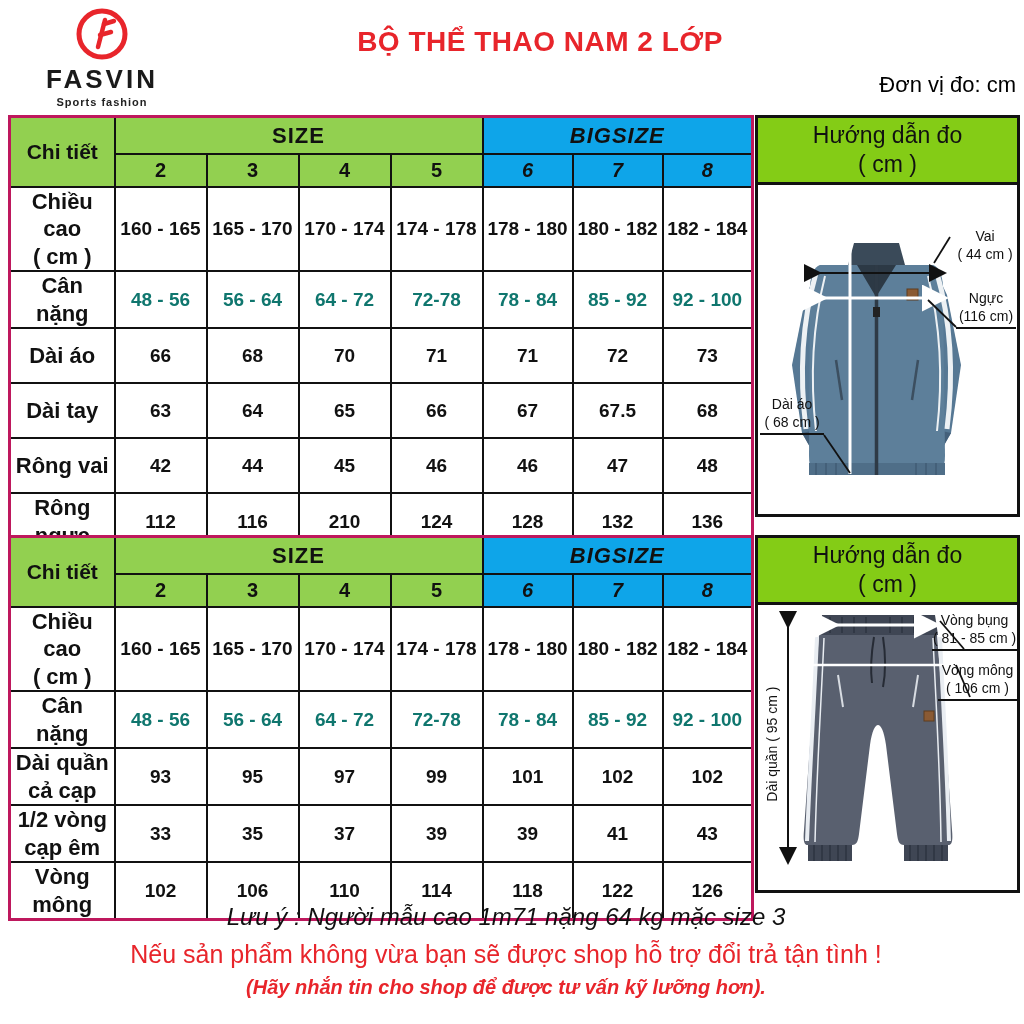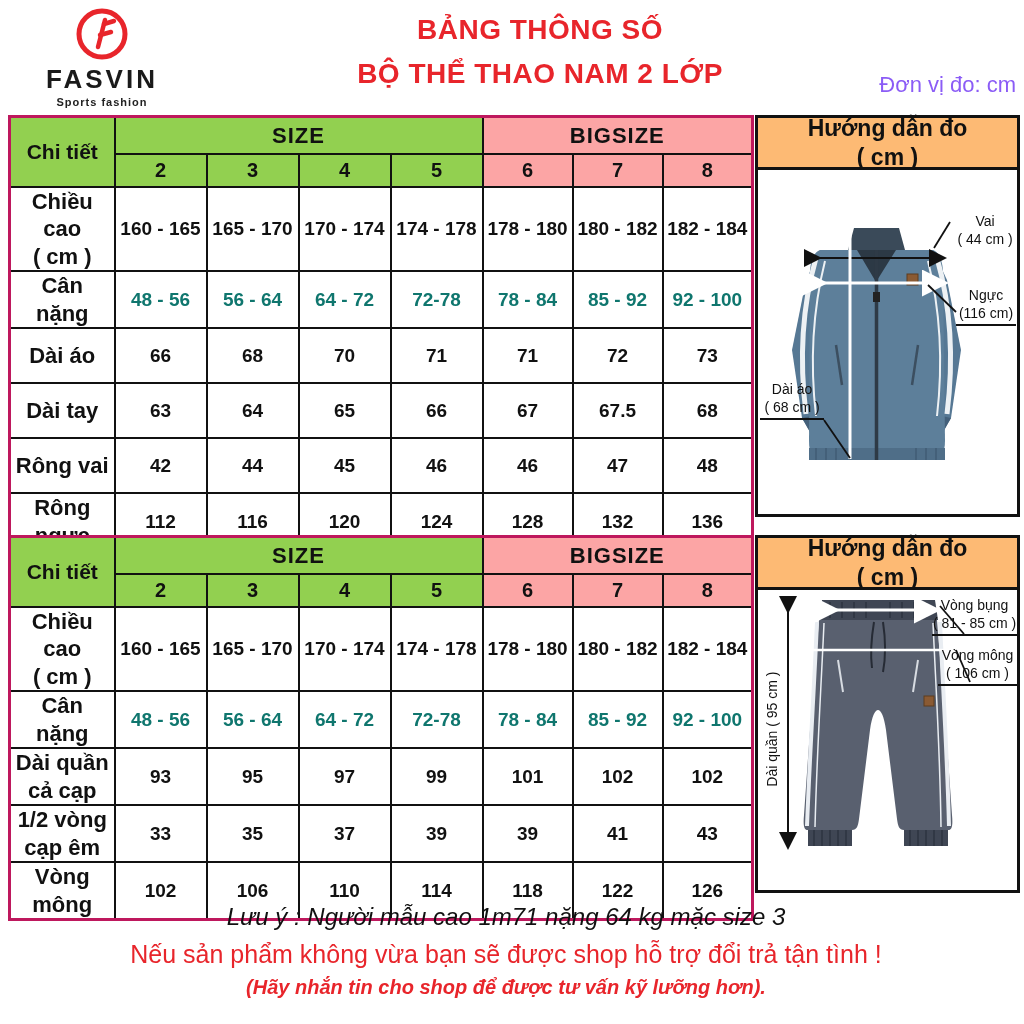--- a/index.html
+++ b/index.html
@@ -9,47 +9,47 @@
   
   .logo { position:absolute; left:36px; top:6px; width:132px; text-align:center; }
   .logo svg { display:block; margin:0 auto; }
   .brand-name { font-size:26px; font-weight:bold; letter-spacing:3px; color:#1a1a1a; margin-top:2px; }
   .brand-tag { font-size:11px; font-weight:bold; color:#222; letter-spacing:1px; margin-top:1px; }
 
   .title { position:absolute; left:240px; top:14px; width:600px; text-align:center; color:#e8252b; font-weight:bold; }
   .title .t1 { font-size:28px; letter-spacing:.5px; }
   .title .t2 { font-size:28px; margin-top:12px; letter-spacing:.5px; }
 
-  .unit { position:absolute; right:8px; top:72px; width:260px; text-align:right; font-size:22px; color:#8b5cf6; }
+  .unit { position:absolute; right:8px; top:72px; width:260px; text-align:right; font-size:22px; color:#000000; }
 
   
   table.spec { position:absolute; left:8px; border-collapse:collapse; table-layout:fixed; width:743px; border:3px solid #be185d; background:#fff; }
   #spec-jacket { top:115px; }
   #spec-pants  { top:535px; }
   table.spec th, table.spec td { border:2px solid #111; text-align:center; vertical-align:middle; white-space:pre-line; line-height:1.25; }
   .green  { background:#92d050; }
-  .yellow { background:#fca5a5; }
+  .yellow { background:#0ea5e9;font-style:italic; }
   th.corner { font-size:21px; font-weight:bold; }
   th.span   { font-size:22px; font-weight:bold; letter-spacing:1px; }
   th.colnum { font-size:20px; font-weight:bold; }
   th.rowlabel { font-size:22px; font-weight:bold; background:#fff; padding:0 2px; }
   td.val { font-size:19px; font-weight:bold; }
   td.val.red { color:#0f766e; }
   table.spec thead tr:first-child { height:37px; }
   table.spec thead tr:last-child  { height:33px; }
   #spec-jacket tbody tr { height:55px; }
   #spec-jacket tbody tr:first-child { height:59px; }
   #spec-pants tbody tr { height:57px; }
   #spec-pants tbody tr:first-child { height:58px; }
 
   
   .guide { position:absolute; left:755px; width:265px; border:3px solid #111; background:#fff; }
   #guide-jacket { top:115px; height:402px; }
   #guide-pants  { top:535px; height:358px; }
-  .guide-header { height:52px; background:#fdba74; border-bottom:3px solid #111; display:flex; align-items:center; justify-content:center; text-align:center; font-weight:bold; font-size:23px; line-height:1.25; white-space:pre-line; }
+  .guide-header { height:67px; background:#84cc16; border-bottom:3px solid #111; display:flex; align-items:center; justify-content:center; text-align:center; font-weight:normal; font-size:23px; line-height:1.25; white-space:pre-line; }
   .guide-body { position:relative; width:259px; }
   #guide-jacket .guide-body { height:238px; }
   #guide-pants  .guide-body { height:285px; }
   .glabel { position:absolute; font-size:14px; line-height:1.3; text-align:center; white-space:pre-line; color:#111; }
   .glabel.ul { border-bottom:2px solid #111; padding-bottom:2px; }
   .rot { transform:rotate(-90deg); white-space:nowrap; text-align:center; }
 
   
   .notes { position:absolute; top:903px; left:0; width:1012px; text-align:center; }
   .note1 { font-size:24px; font-style:italic; color:#111; }
@@ -66,21 +66,20 @@
       <circle cx="28" cy="28" r="23" fill="none" stroke="#e8252b" stroke-width="5"></circle>
       <path d="M24 41 L31 14" stroke="#e8252b" stroke-width="4.5" stroke-linecap="round" fill="none"></path>
       <path d="M30 18 L40 15" stroke="#e8252b" stroke-width="4.5" stroke-linecap="round" fill="none"></path>
       <path d="M26 29 L37 26" stroke="#e8252b" stroke-width="4.5" stroke-linecap="round" fill="none"></path>
     </svg>
     <div class="brand-name">FASVIN</div>
     <div class="brand-tag">Sports fashion</div>
   </div>
 
   <div class="title">
-    <div class="t1">BẢNG THÔNG SỐ</div>
     <div class="t2">BỘ THỂ THAO NAM 2 LỚP</div>
   </div>
   <div class="unit">Đơn vị đo: cm</div>
 
   <table class="spec" id="spec-jacket">
     <colgroup>
         <col style="width:105px">
         <col style="width:92px">
         <col style="width:92px">
         <col style="width:92px">
@@ -154,21 +153,21 @@
           <td class="val">45</td>
           <td class="val">46</td>
           <td class="val">46</td>
           <td class="val">47</td>
           <td class="val">48</td>
         </tr>
         <tr>
           <th class="rowlabel">Rông ngực</th>
           <td class="val">112</td>
           <td class="val">116</td>
-          <td class="val">120</td>
+          <td class="val">210</td>
           <td class="val">124</td>
           <td class="val">128</td>
           <td class="val">132</td>
           <td class="val">136</td>
         </tr>
       </tbody>
     </table>
 
   <table class="spec" id="spec-pants">
     <colgroup>
@@ -296,21 +295,21 @@
         <line x1="56" y1="88" x2="181" y2="88" stroke="#111" stroke-width="2" marker-start="url(#ab)" marker-end="url(#ab)"></line>
         <line x1="58" y1="113" x2="179" y2="113" stroke="#fff" stroke-width="3" marker-start="url(#aw)" marker-end="url(#aw)"></line>
         <line x1="92" y1="62" x2="92" y2="289" stroke="#fff" stroke-width="3"></line>
 
         <path d="M192,52 L176,78" stroke="#111" stroke-width="1.8" fill="none"></path>
         <path d="M170,115 L198,142" stroke="#111" stroke-width="1.8" fill="none"></path>
         <path d="M66,250 L92,288" stroke="#111" stroke-width="1.8" fill="none"></path>
       </svg>
       <div class="glabel" style="left:196px; top:42px; width:62px;">Vai
 ( 44 cm )</div>
-      <div class="glabel ul" style="left:198px; top:116px; width:60px;">Ngực
+      <div class="glabel ul" style="left:198px; top:104px; width:60px;">Ngực
 (116 cm)</div>
       <div class="glabel ul" style="left:2px; top:210px; width:64px;">Dài áo
 ( 68 cm )</div>
     </div>
   </div>
 
   <div class="guide" id="guide-pants">
     <div class="guide-header">Hướng dẫn đo
 ( cm )</div>
     <div class="guide-body">

